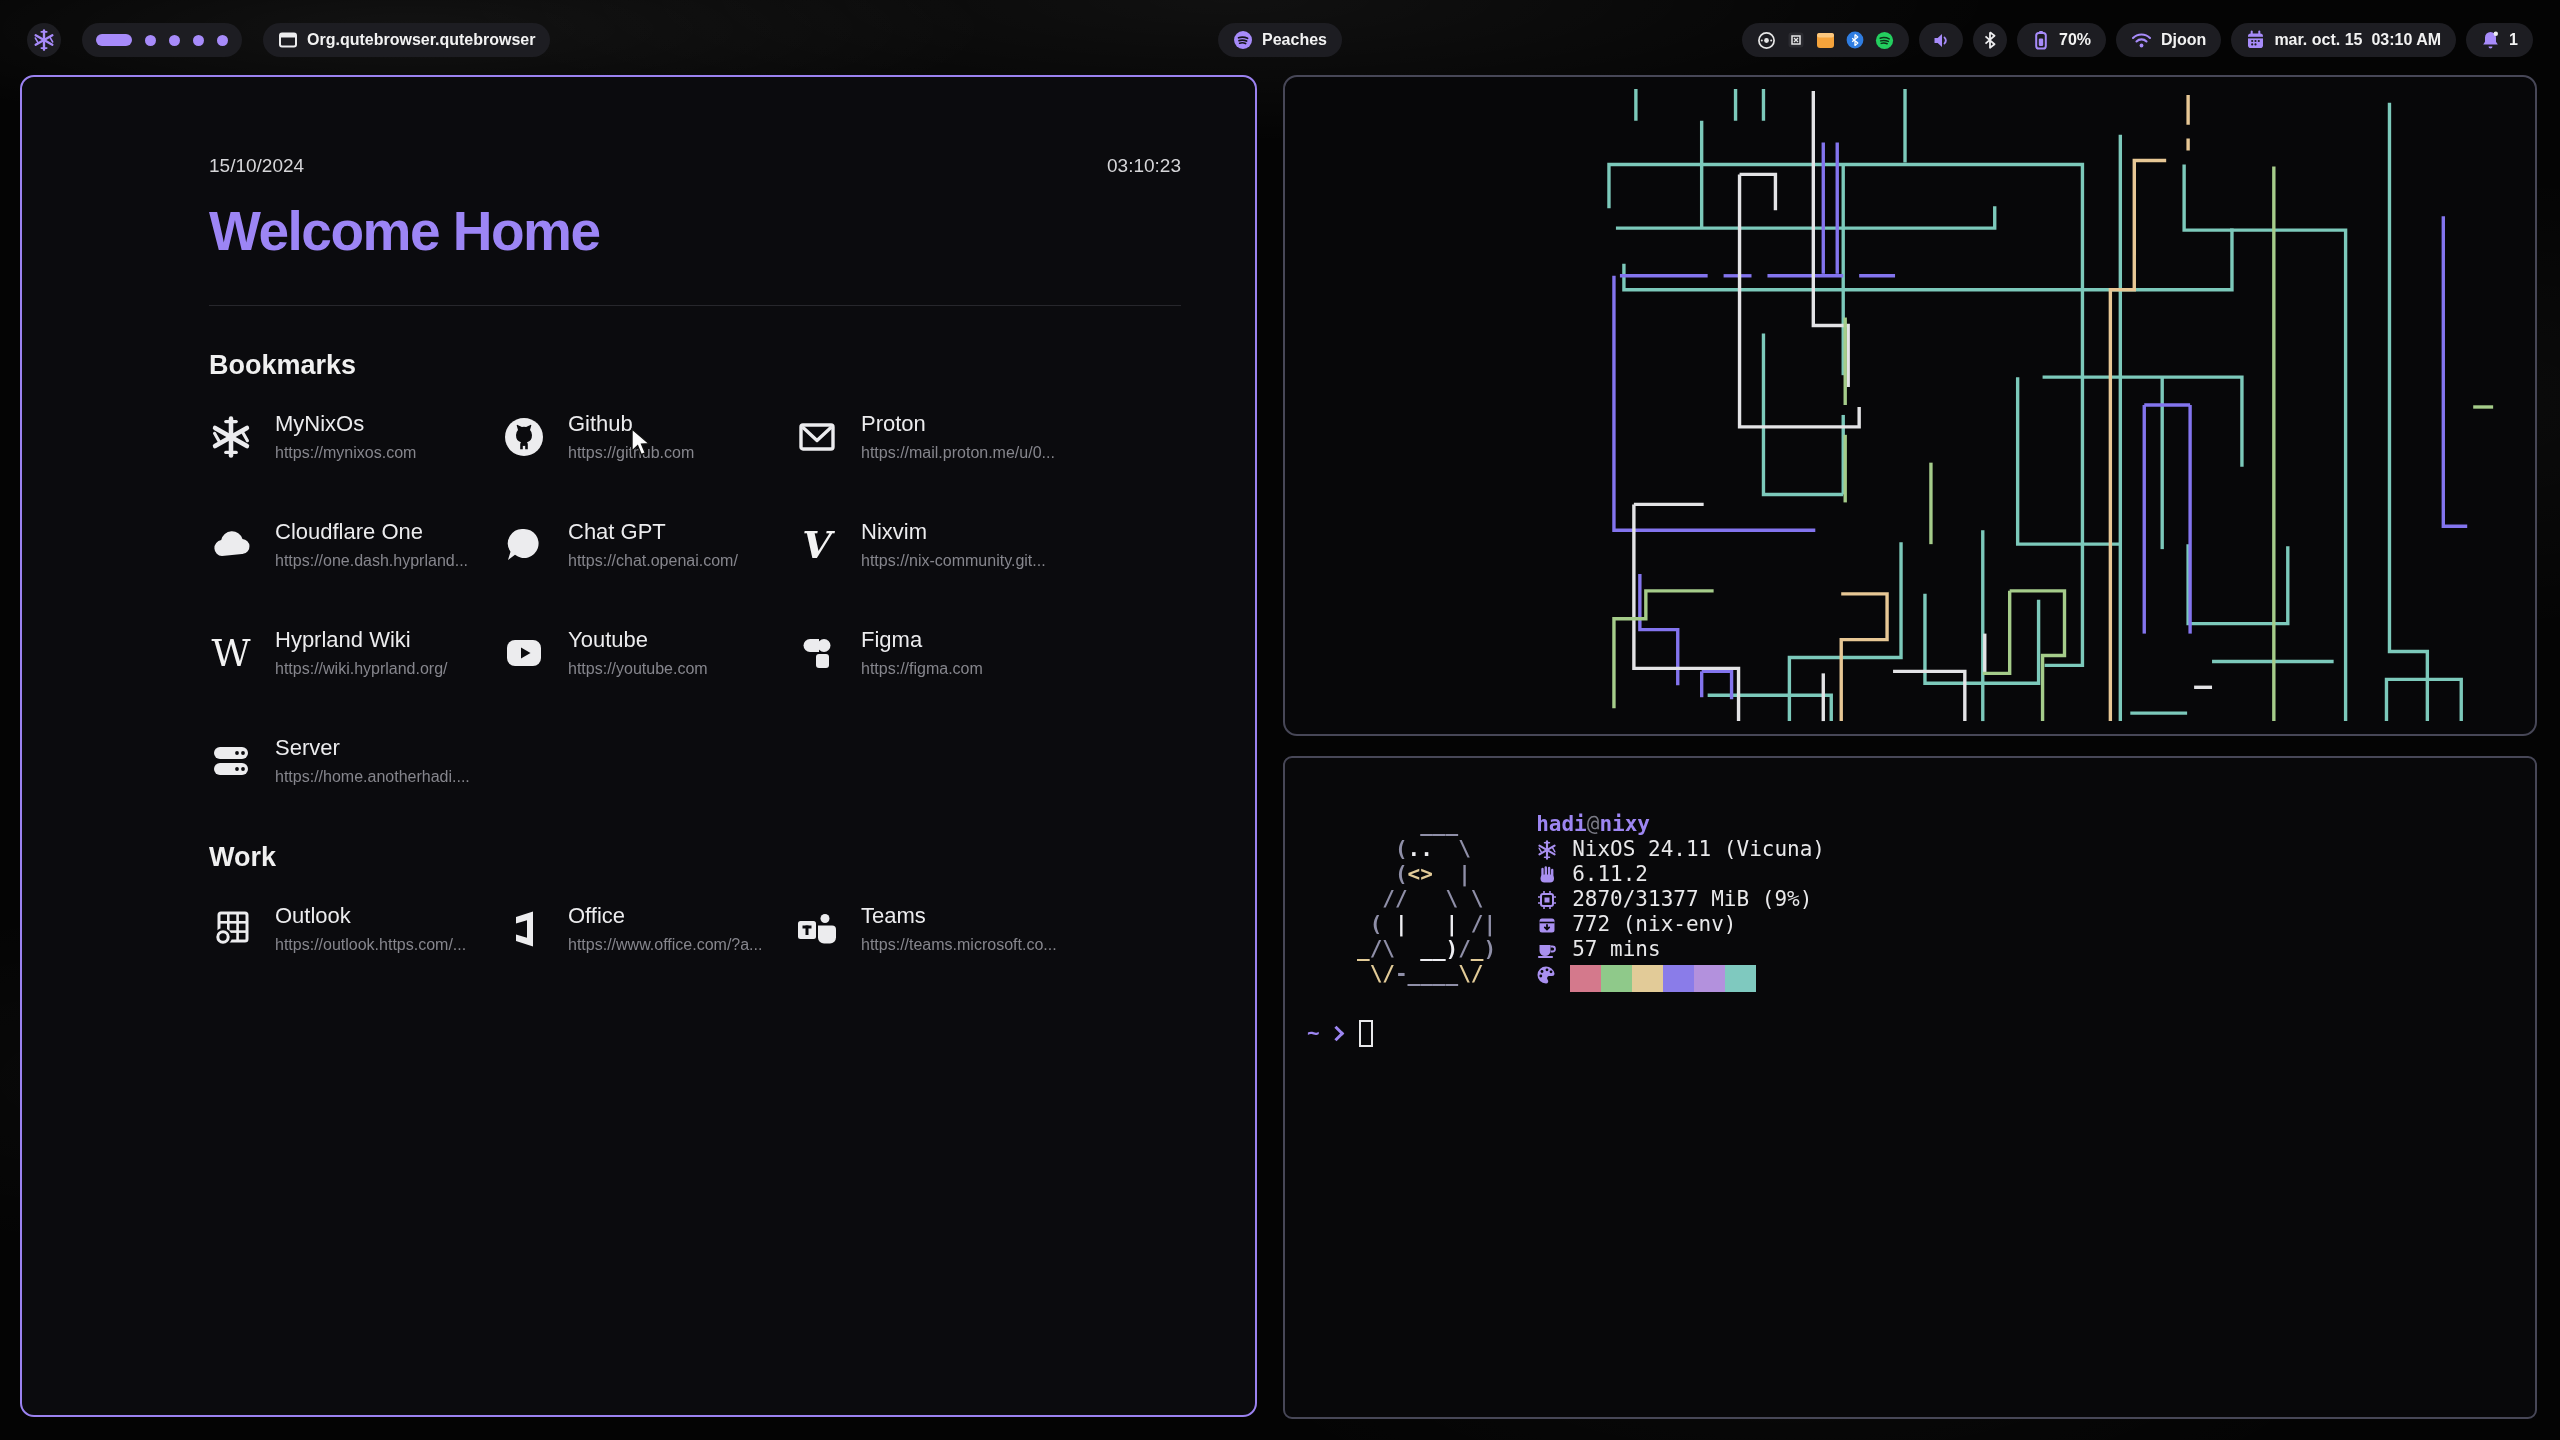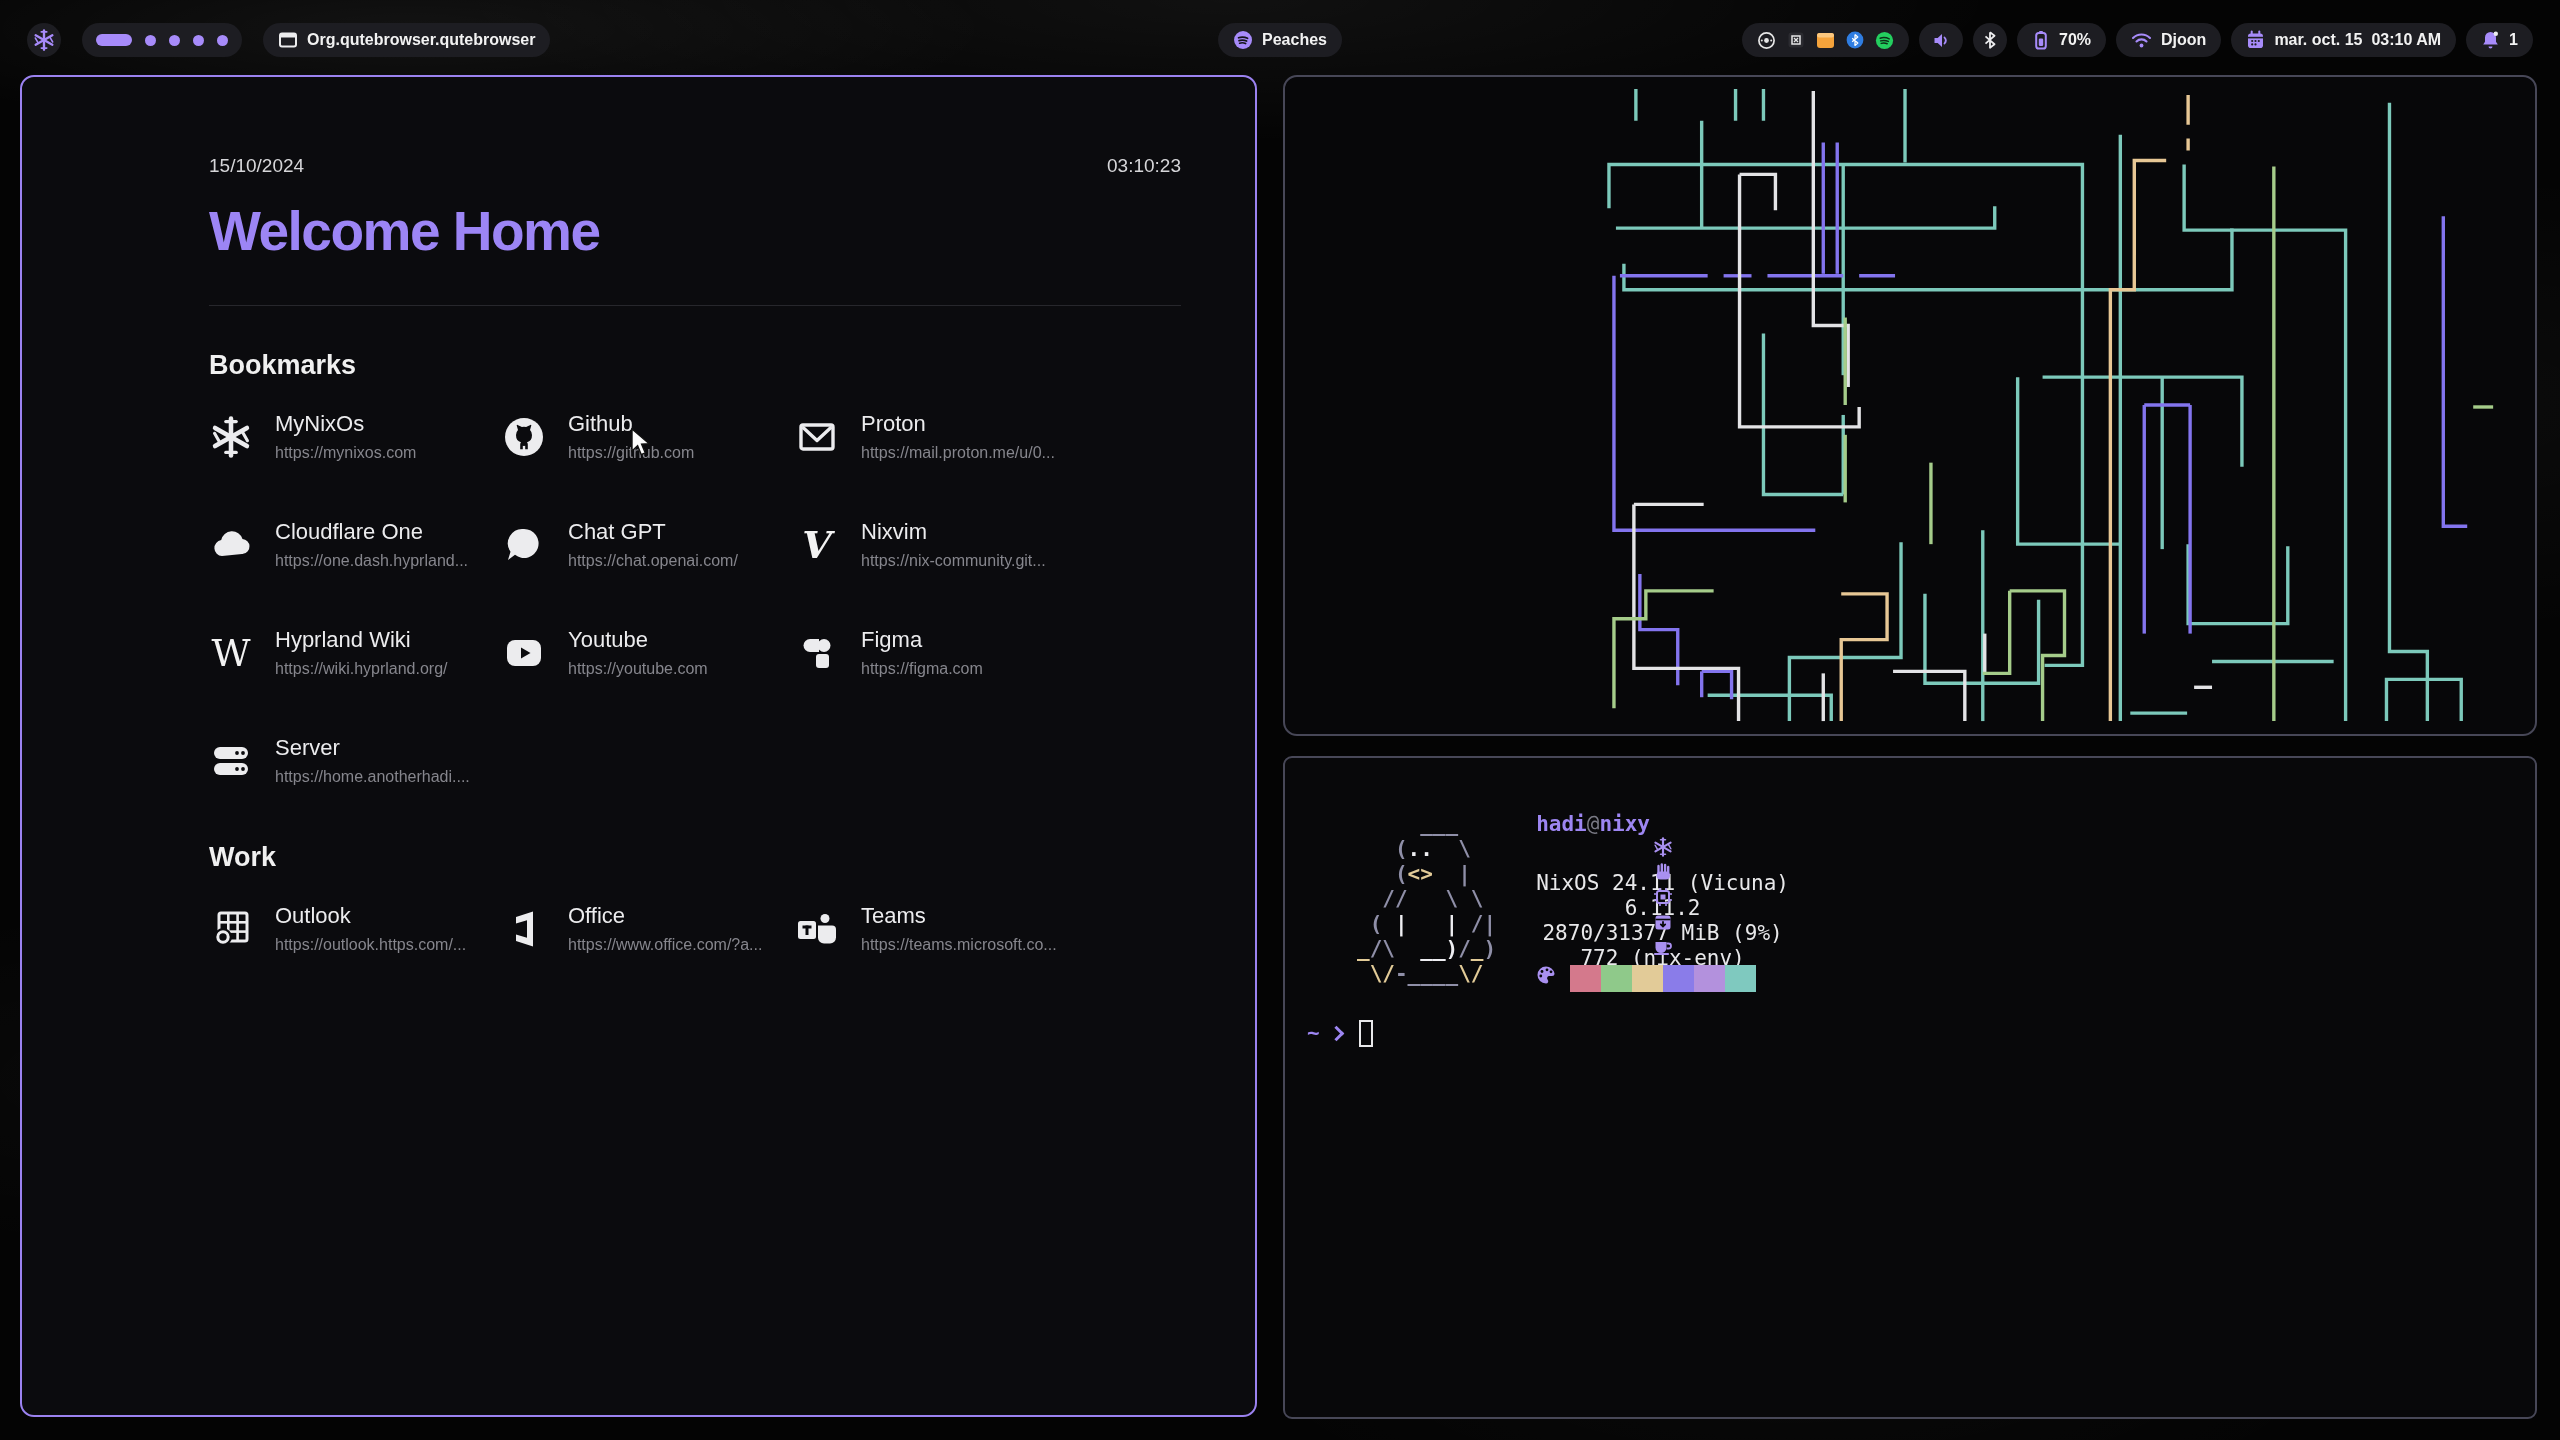--- a/index.html
+++ b/index.html
@@ -55,21 +55,21 @@
 
   
   .term { font-family:"DejaVu Sans Mono","Liberation Mono",monospace; color:#e8e8ea; font-size:21px; line-height:25px;border-radius:9px; }
   .fetch { display:flex; gap:40px; margin-left:50px; margin-top:34px; }
   .art { white-space:pre; font-weight:700; color:#8f8fa8; }
   .art .w { color:#eeeef2; }
   .art .y { color:#e2cb98; }
   .fetch-info .title { font-weight:700; }
   .title .uh { color:#9d86f2; }
   .title .at { color:#7a7a85; font-weight:400; }
-  .info-row { display:flex; align-items:center; gap:14px; height:25px;flex-direction:column; }
+  .info-row { display:flex; align-items:center; gap:14px; height:25px; }
   .info-row .ficon { width:22px; display:flex; justify-content:center; }
   .palette-row { display:flex; margin-left:36px; margin-top:3px; }
   .swatch { width:31px; height:27px; }
   .prompt { margin-top:28px; display:flex; align-items:center; gap:13px; }
   .prompt .cwd { color:#9d86f2; font-weight:700; }
   .chev { width:11px; height:11px; border-top:3px solid #9d86f2; border-right:3px solid #9d86f2; transform:rotate(45deg); margin-left:-2px; }
   .cursor-block { width:14px; height:27px; border:2px solid #e8e8ea; margin-left:4px; }
 
   
   .mouse { position:absolute; left:630px; top:428px; z-index:50; }

